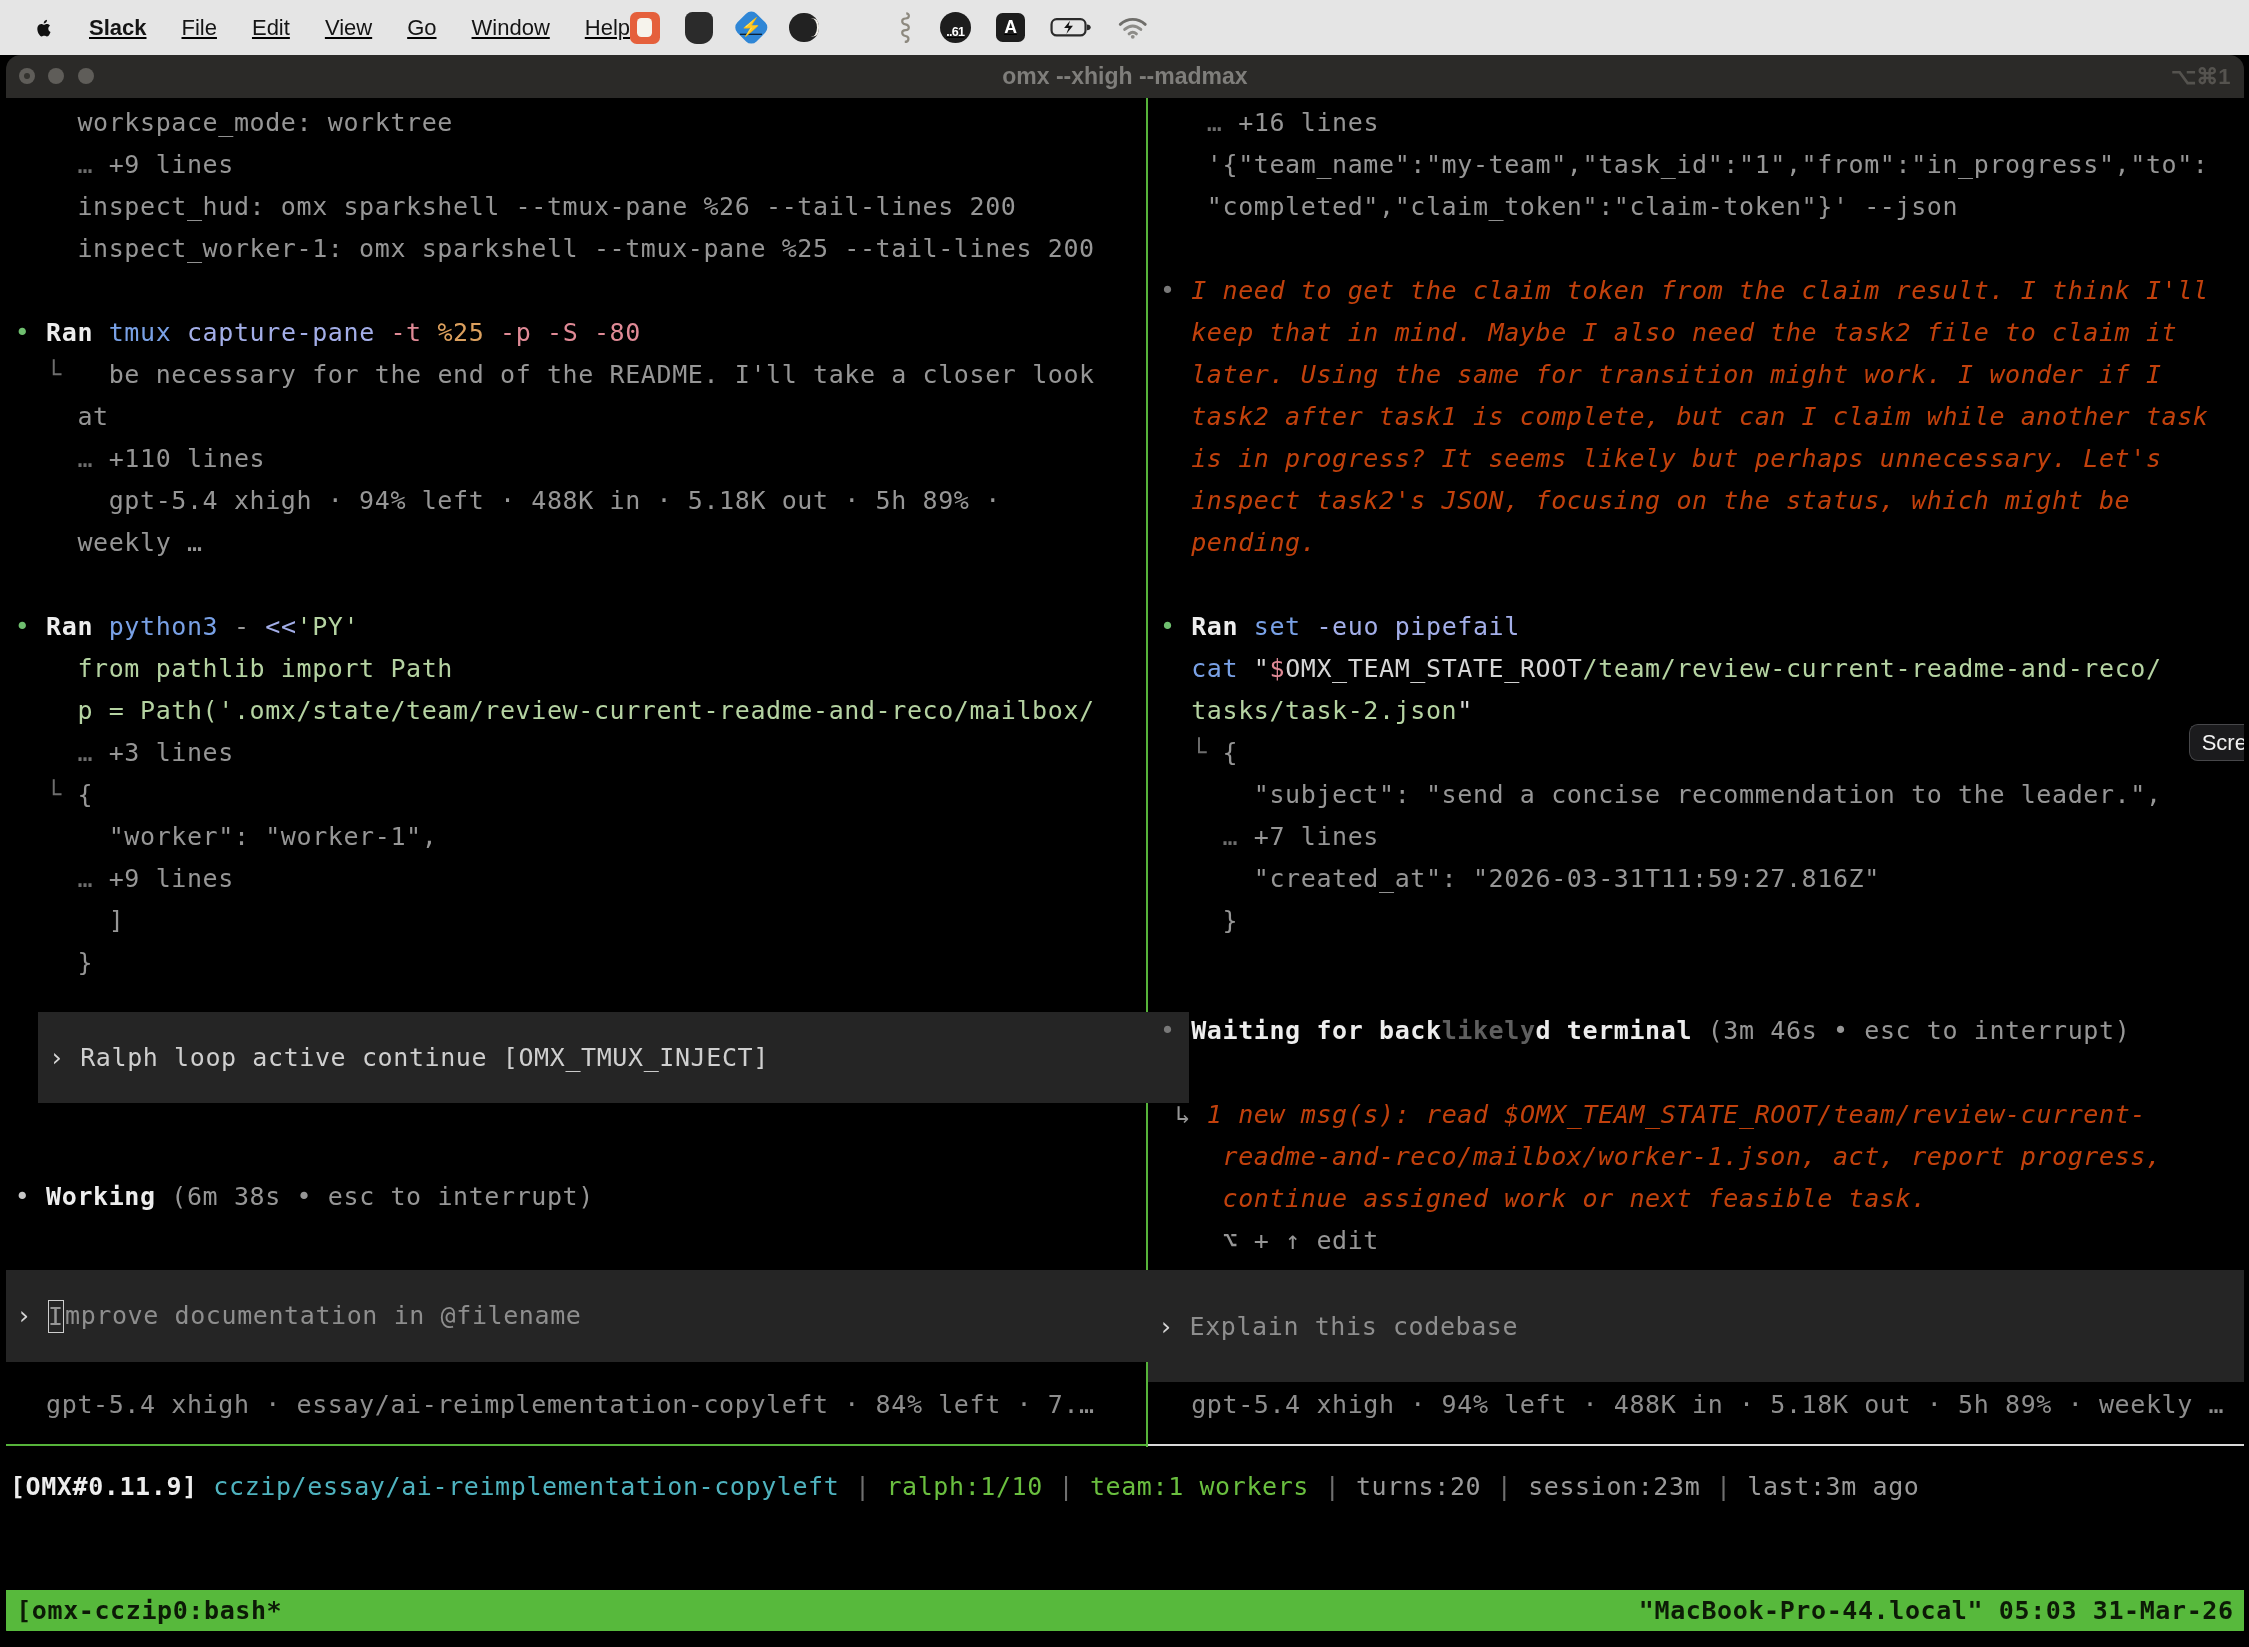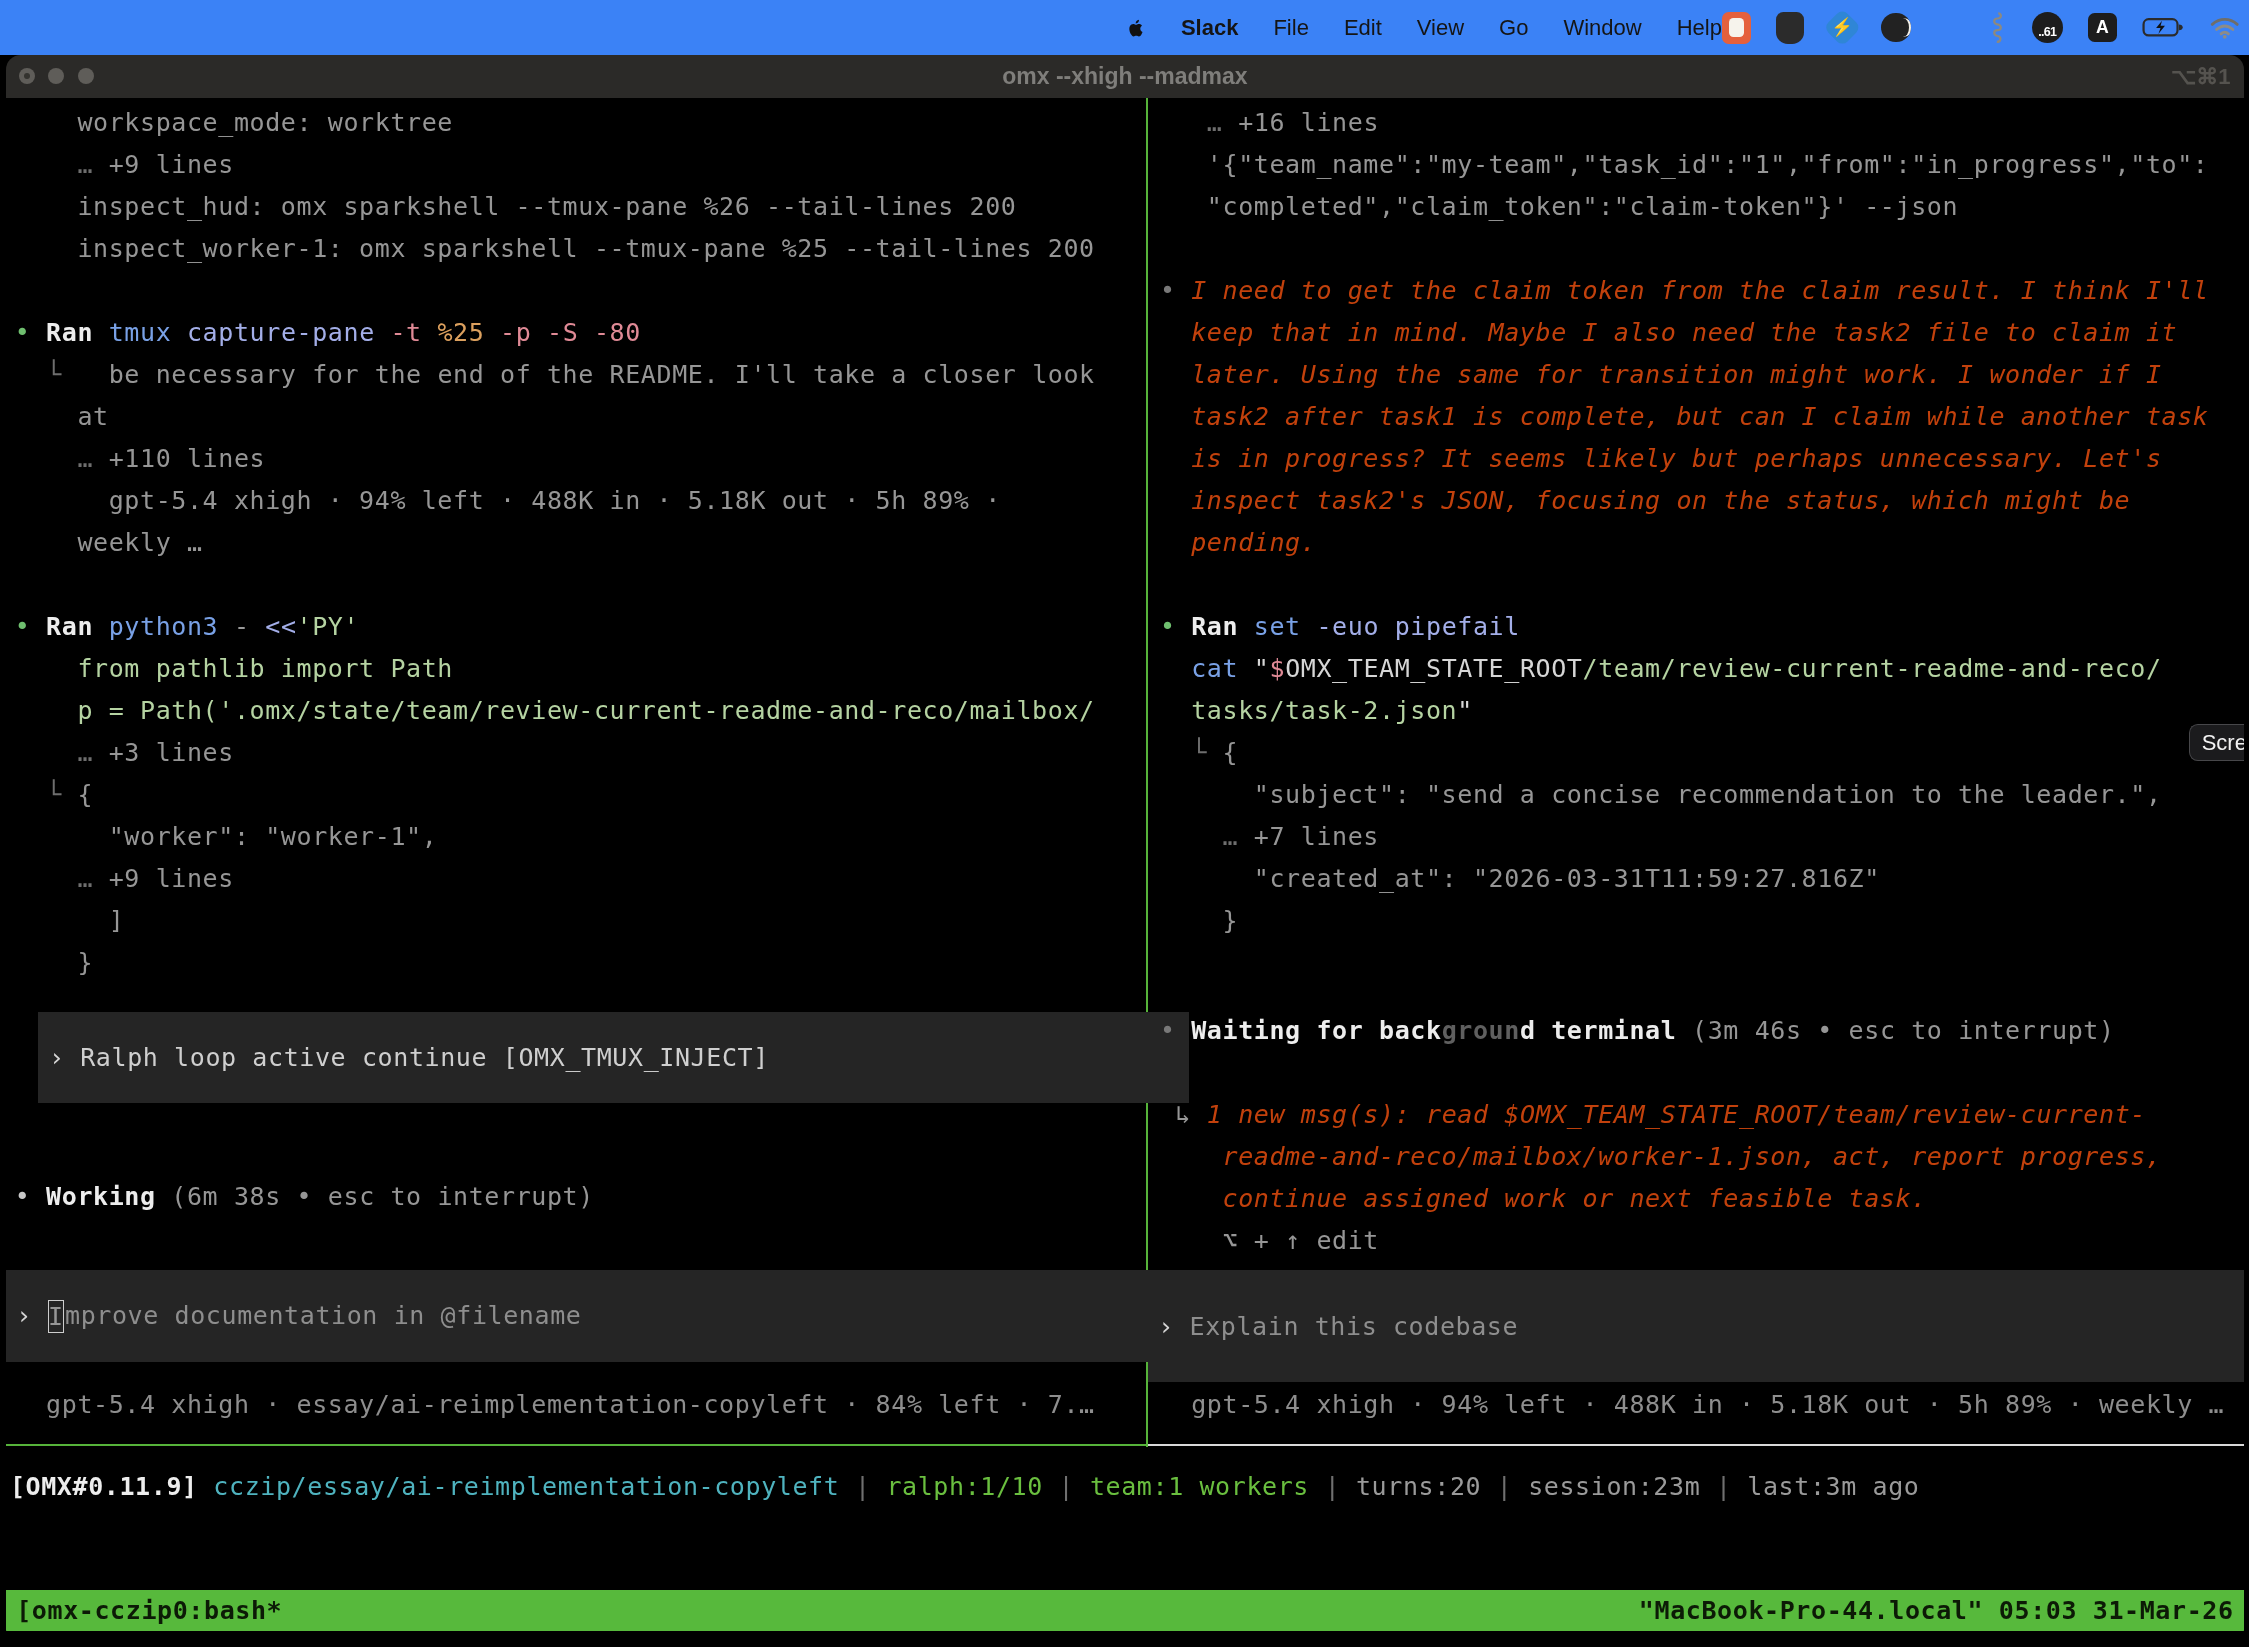--- a/index.html
+++ b/index.html
@@ -1,20 +1,20 @@
 <!DOCTYPE html>
 <html style="font-size:11.8px"><head>
 <meta charset="utf-8">
 <style>
   html,body{margin:0;padding:0;background:#000;}
   .screen{position:relative;width:2250px;height:1648px;background:#000;overflow:hidden;
           font-family:"Liberation Sans",sans-serif;}
   
-  .menubar{position:absolute;left:0;top:0;width:2250px;height:55px;background:#3b82f6;
-           display:flex;align-items:center;justify-content:flex-end;}
+  .menubar{position:absolute;left:0;top:0;width:2250px;height:55px;background:#e5e5e5;
+           display:flex;align-items:center;justify-content:flex-start;text-decoration:underline;}
   .menubar-left{display:flex;align-items:center;gap:35px;padding-left:34px;}
   .menubar-left .mitem{font-size:22px;color:#151515;}
   .menubar-left .mitem.bold{font-weight:700;}
   .apple{width:20px;height:23.6px;display:inline-block;}
   .apple svg{width:20px;height:23.6px;fill:#111;}
   .menubar-right{display:flex;align-items:center;gap:25px;padding-right:10.3px;}
   .mi{display:flex;align-items:center;justify-content:center;}
   .ic-rec{width:29.5px;height:32px;background:#e5603c;border-radius:6.6px;display:flex;align-items:center;justify-content:center;}
   .ic-rec .inner{width:14.8px;height:19px;background:#f6f3ec;border-radius:4.4px;}
   .ic-shield{width:28px;height:32px;background:#2b2b2b;border-radius:7.4px 7.4px 11.8px 11.8px;
@@ -241,21 +241,21 @@
         <div class="line"><span class="c-gb">• </span><span class="c-w">Ran </span><span class="c-b">set </span><span class="c-lv">-euo pipefail</span></div>
         <div class="line"><span class="c-g">  </span><span class="c-b">cat </span><span class="c-wq">"</span><span class="c-pk">$</span><span class="c-wq">OMX_TEAM_STATE_ROOT</span><span class="c-s">/team/review-current-readme-and-reco/</span></div>
         <div class="line"><span class="c-g">  </span><span class="c-s">tasks/task-2.json</span><span class="c-wq">"</span></div>
         <div class="line"><span class="c-d">  └ </span><span class="c-g">{</span></div>
         <div class="line"><span class="c-g">      "subject": "send a concise recommendation to the leader.",</span></div>
         <div class="line"><span class="c-g">    </span><span class="c-d">…</span><span class="c-g"> +7 lines</span></div>
         <div class="line"><span class="c-g">      "created_at": "2026-03-31T11:59:27.816Z"</span></div>
         <div class="line"><span class="c-g">    }</span></div>
       </div>
     <div id="right-block2" class="block" style="left:1154px;top:955px;">
-        <div class="line"><span class="c-dg">• </span><span class="c-w">Waiting for back</span><span class="c-wd">groun</span><span class="c-w">d terminal </span><span class="c-g">(3m 46s • esc to interrupt)</span></div>
+        <div class="line"><span class="c-dg">• </span><span class="c-w">Waiting for back</span><span class="c-wd">likely</span><span class="c-w">d terminal </span><span class="c-g">(3m 46s • esc to interrupt)</span></div>
         <div class="line"></div>
         <div class="line"><span class="c-g"> ↳ </span><span class="c-it">1 new msg(s): read $OMX_TEAM_STATE_ROOT/team/review-current-</span></div>
         <div class="line"><span class="c-it">    readme-and-reco/mailbox/worker-1.json, act, report progress,</span></div>
         <div class="line"><span class="c-it">    continue assigned work or next feasible task.</span></div>
         <div class="line"><span class="c-g">    ⌥ + ↑ edit</span></div>
       </div>
 
     <div class="band input-band input-right">
       <div class="inputline mono"><span class="prompt">› </span><span class="inputtext">Explain this codebase</span></div>
     </div>

